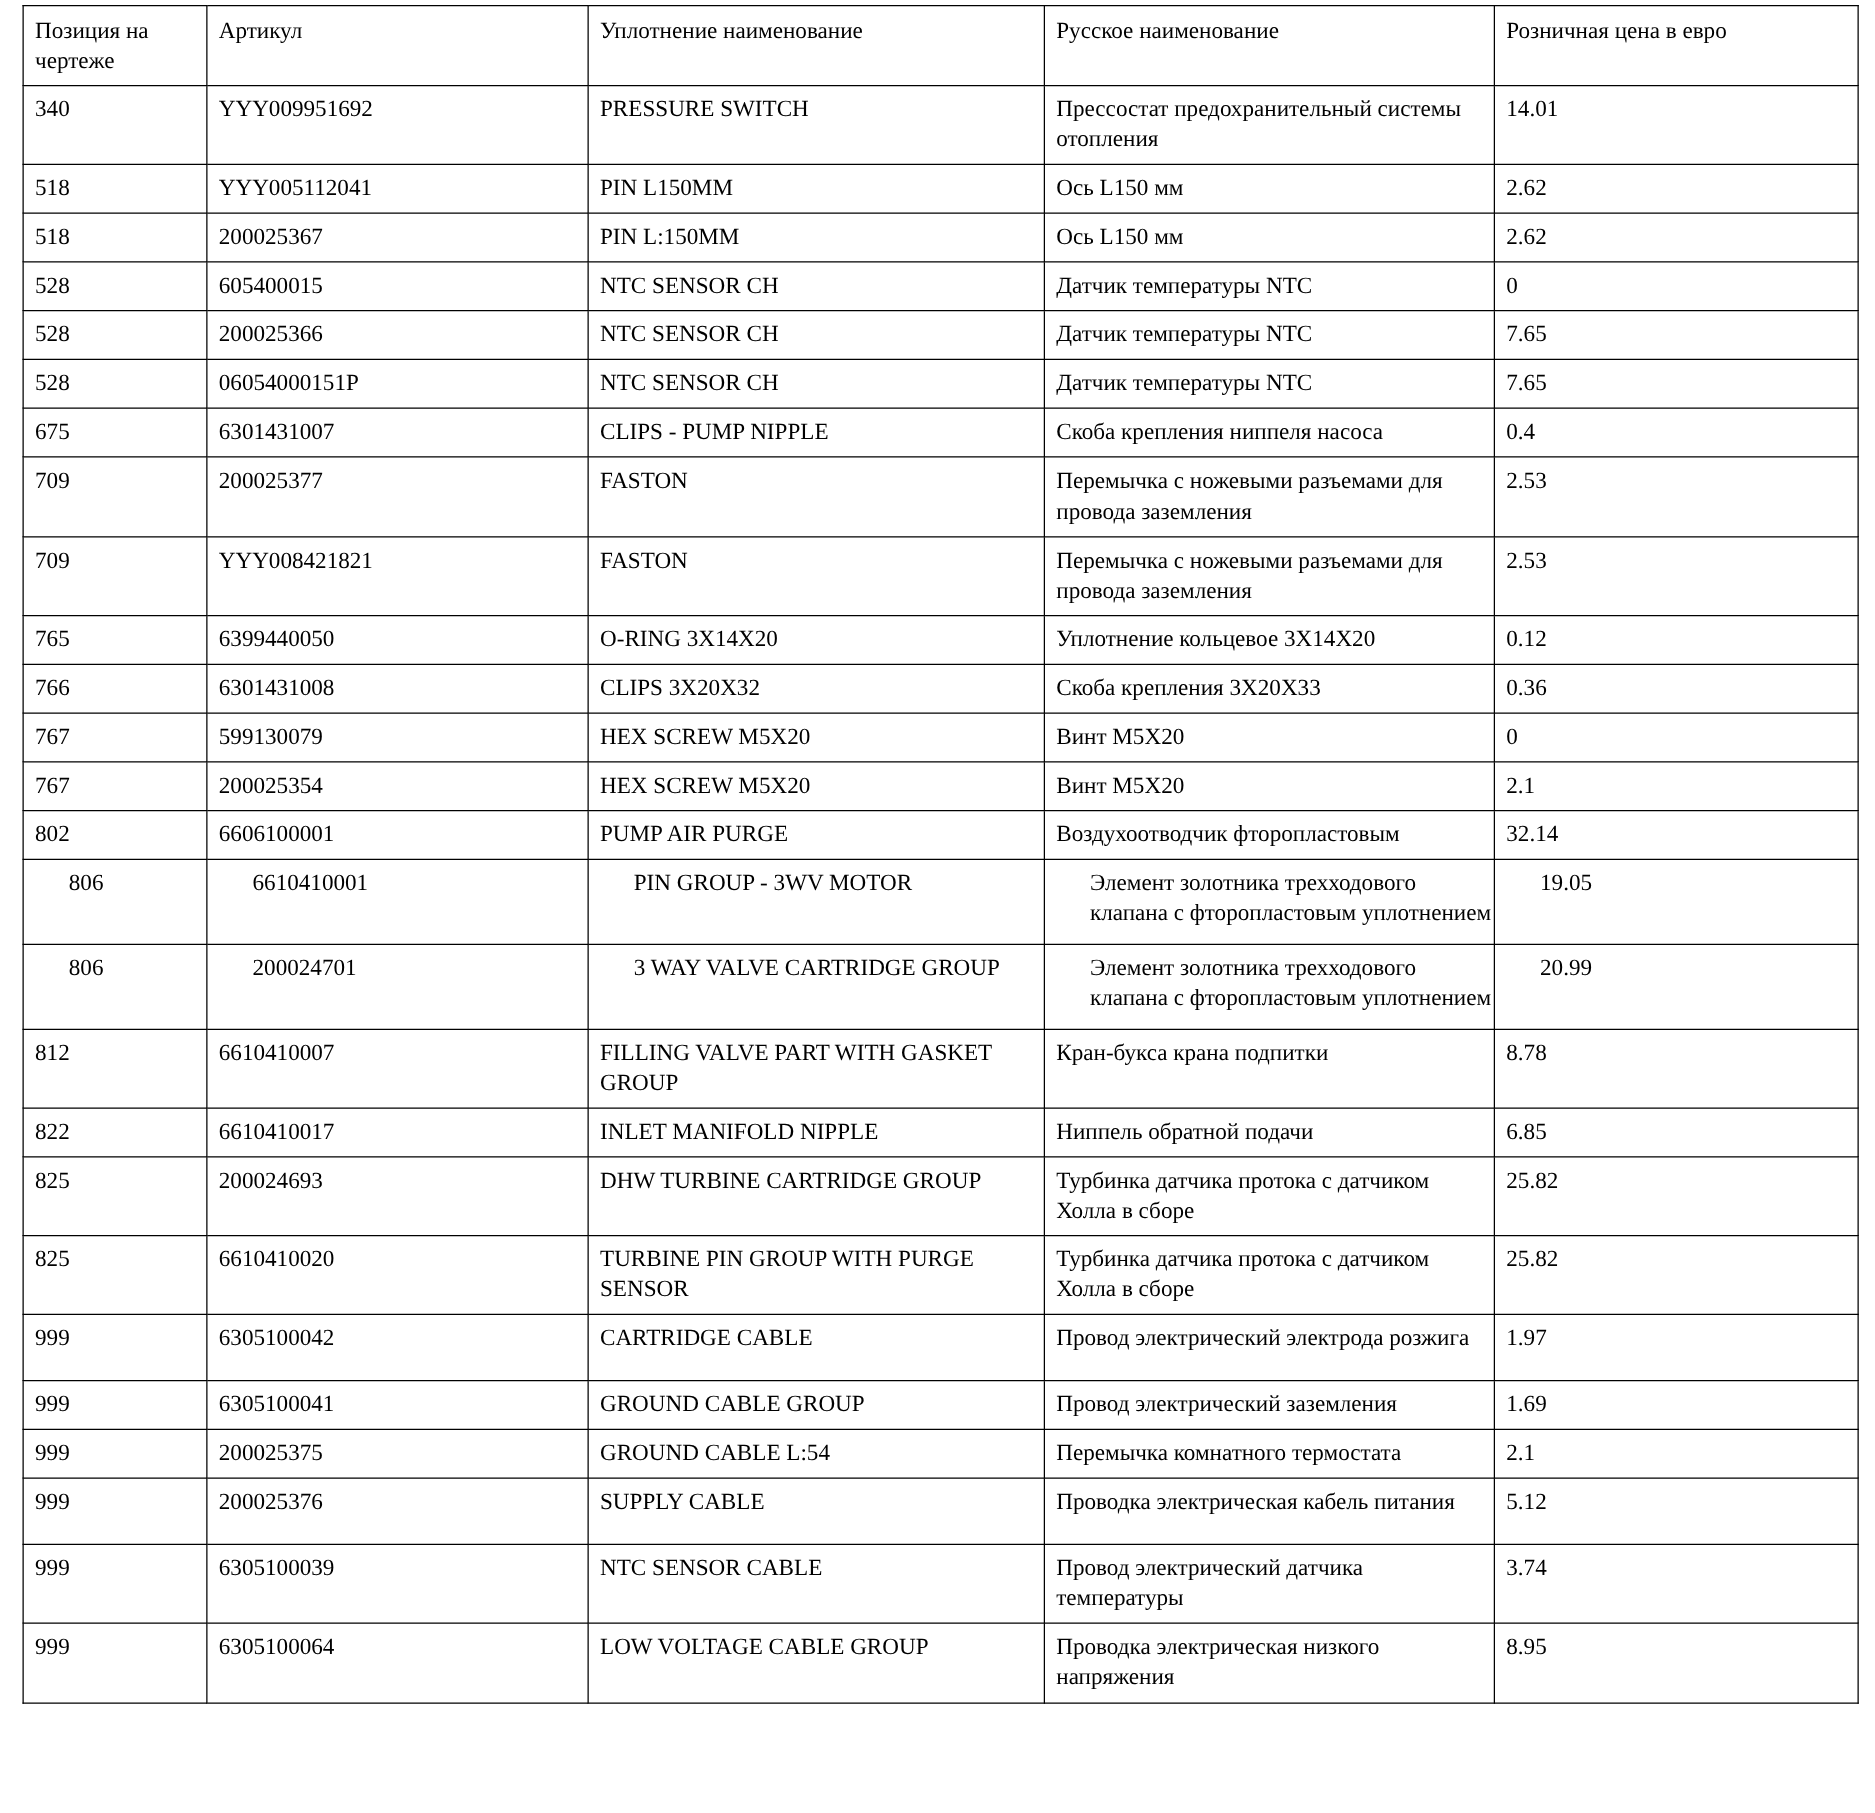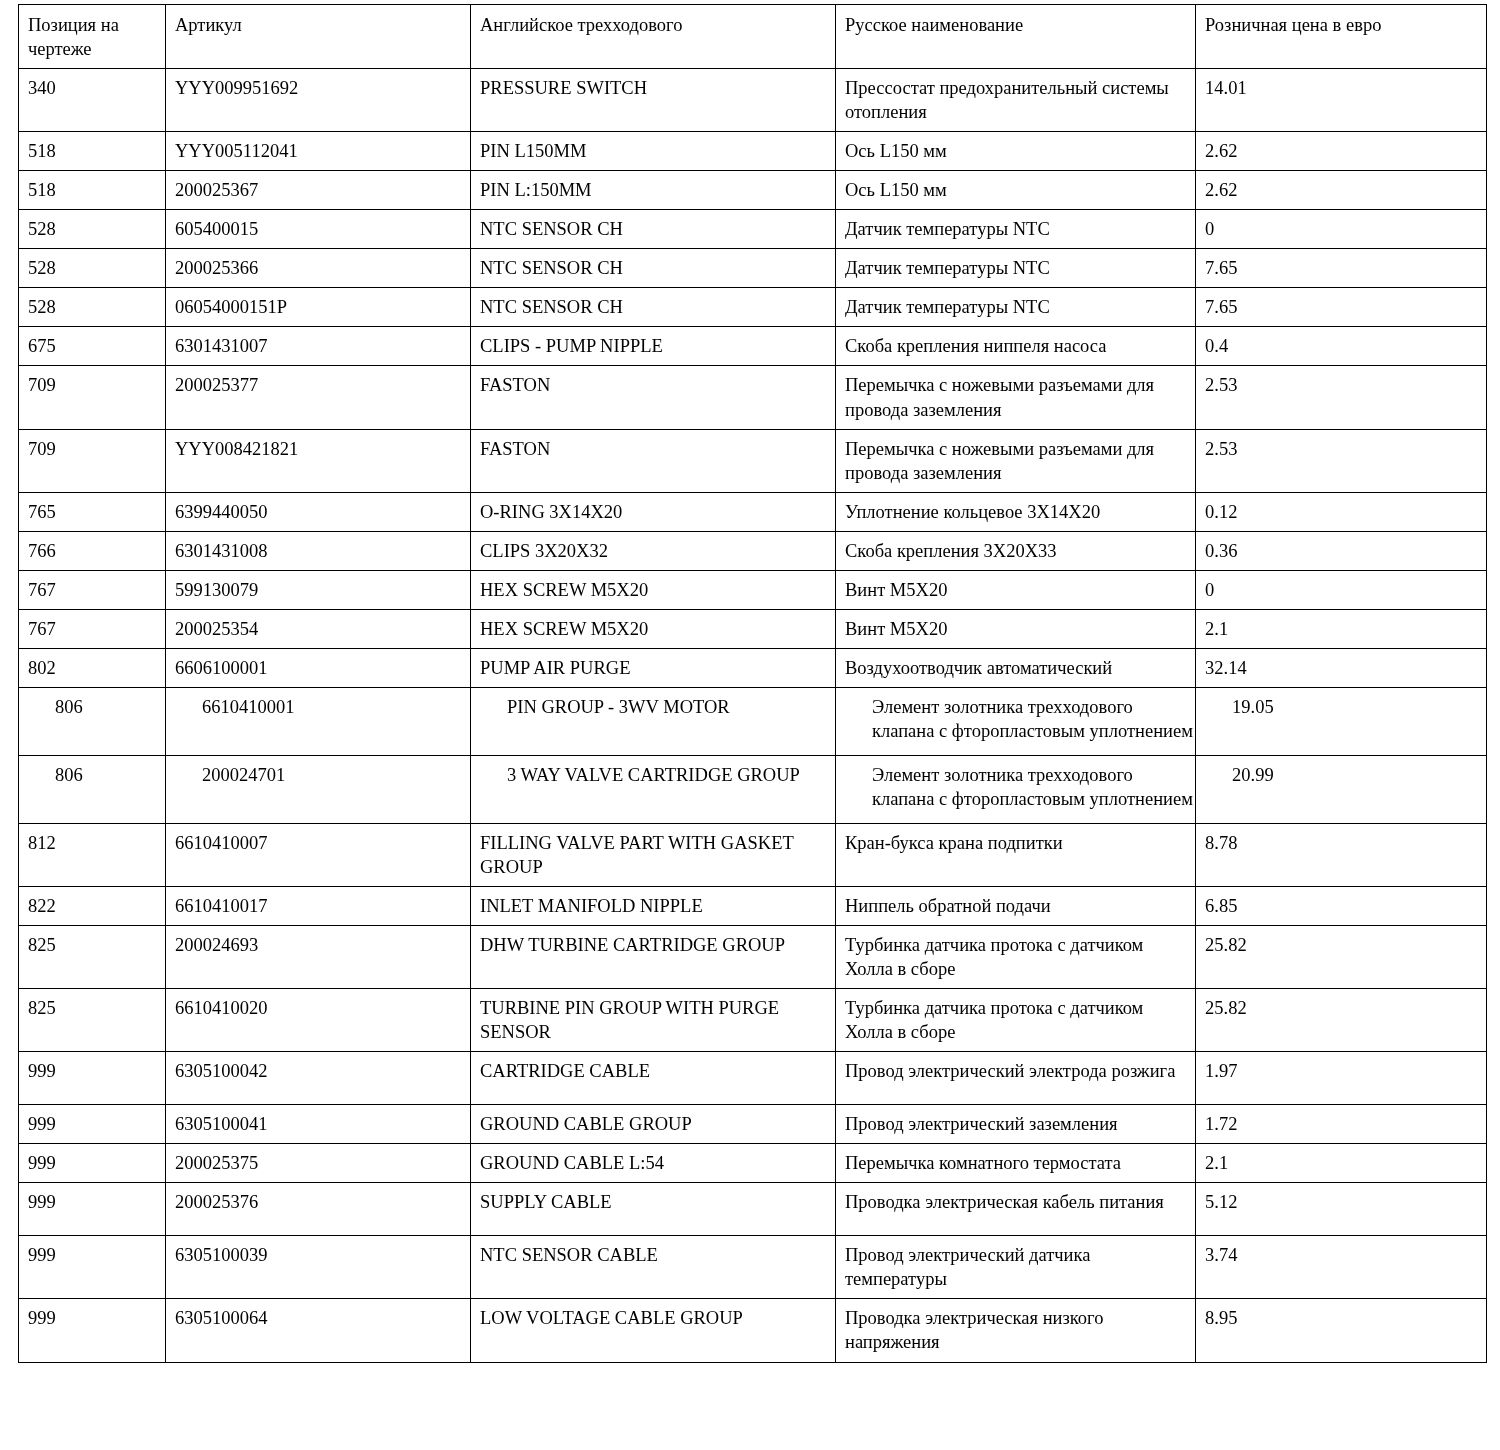--- a/index.html
+++ b/index.html
@@ -67,21 +67,21 @@
       <col class="c-pos">
         <col class="c-art">
         <col class="c-eng">
         <col class="c-rus">
         <col class="c-price">
     </colgroup>
     <thead>
       <tr>
         <th>Позиция на чертеже</th>
         <th>Артикул</th>
-        <th>Английское трехходового</th>
+        <th>Уплотнение наименование</th>
         <th>Русское наименование</th>
         <th>Розничная цена в евро</th>
       </tr>
     </thead>
     <tbody id="table-body">
         <tr class="r2">
           <td>340</td>
           <td>YYY009951692</td>
           <td>PRESSURE SWITCH</td>
           <td>Прессостат предохранительный системы отопления</td>
@@ -168,21 +168,21 @@
           <td>767</td>
           <td>200025354</td>
           <td>HEX SCREW M5X20</td>
           <td>Винт M5X20</td>
           <td>2.1</td>
         </tr>
         <tr class="r1">
           <td>802</td>
           <td>6606100001</td>
           <td>PUMP AIR PURGE</td>
-          <td>Воздухоотводчик автоматический</td>
+          <td>Воздухоотводчик фторопластовым</td>
           <td>32.14</td>
         </tr>
         <tr class="r3">
           <td>806</td>
           <td>6610410001</td>
           <td>PIN GROUP - 3WV MOTOR</td>
           <td>Элемент золотника трехходового клапана с фторопластовым уплотнением</td>
           <td>19.05</td>
         </tr>
         <tr class="r3">
@@ -225,21 +225,21 @@
           <td>6305100042</td>
           <td>CARTRIDGE CABLE</td>
           <td>Провод электрический электрода розжига</td>
           <td>1.97</td>
         </tr>
         <tr class="r1">
           <td>999</td>
           <td>6305100041</td>
           <td>GROUND CABLE GROUP</td>
           <td>Провод электрический заземления</td>
-          <td>1.72</td>
+          <td>1.69</td>
         </tr>
         <tr class="r1">
           <td>999</td>
           <td>200025375</td>
           <td>GROUND CABLE L:54</td>
           <td>Перемычка комнатного термостата</td>
           <td>2.1</td>
         </tr>
         <tr class="r2">
           <td>999</td>

